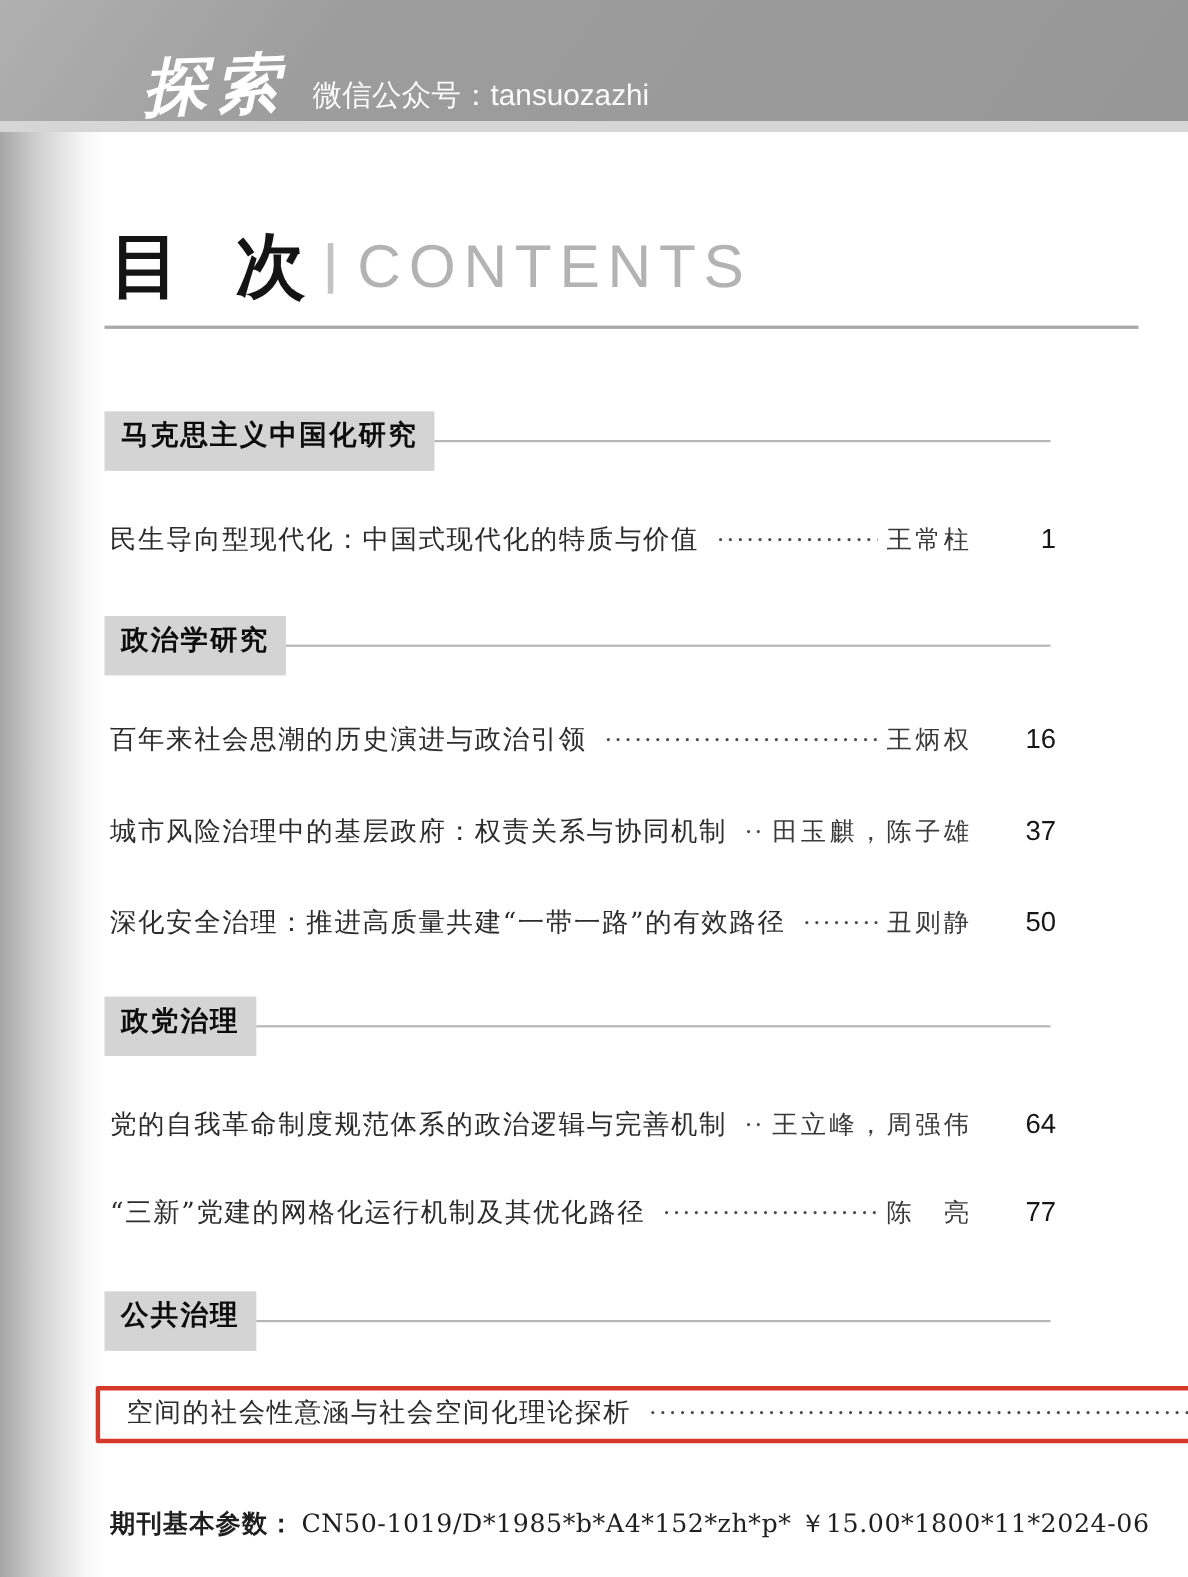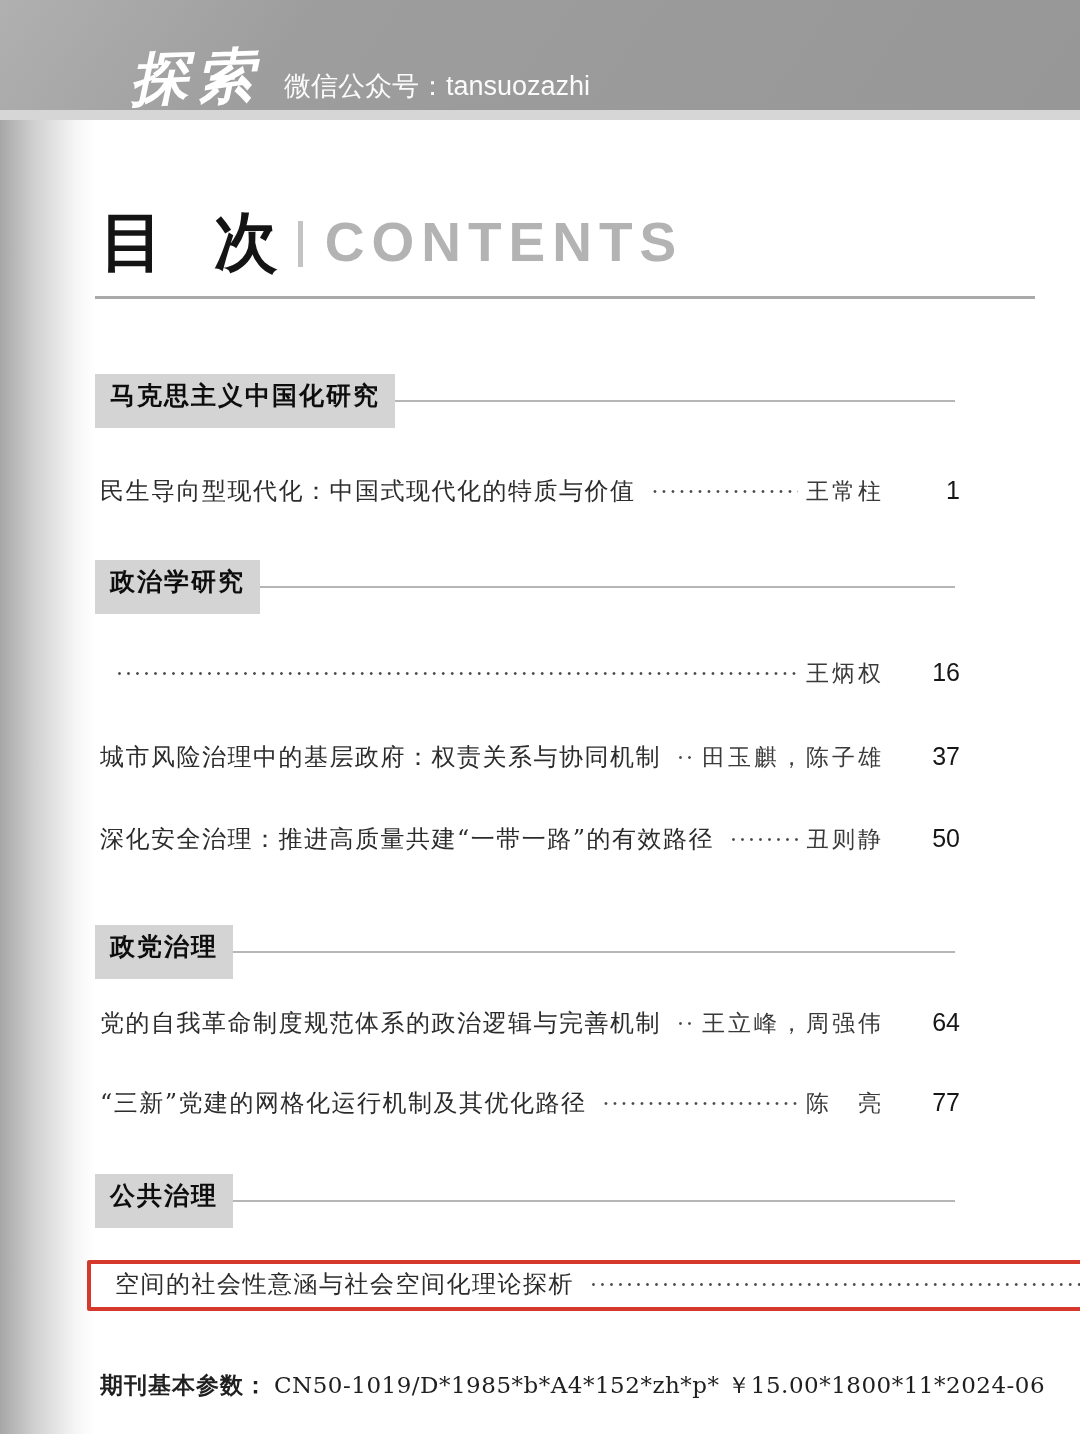--- a/index.html
+++ b/index.html
@@ -35,21 +35,21 @@
 
   
   .titlebar { position:absolute; top:210px; left:100px; display:flex; align-items:center; }
   .title-zh {
     font-family:"Liberation Sans","DejaVu Sans",sans-serif;
     font-size:64px; font-weight:900; color:#141414; letter-spacing:16px; line-height:1;
   }
   .title-divider { width:5px; height:46px; background:#c3c3c3; margin:4px 22px 0 4px; }
   .title-en {
     font-family:"Liberation Sans","DejaVu Sans",sans-serif;
-    font-size:55px; font-weight:700; color:#b3b3b3; letter-spacing:7px; line-height:1;
+    font-size:55px; font-weight:400; color:#b3b3b3; letter-spacing:7px; line-height:1;
   }
   .title-rule { position:absolute; top:296px; left:95px; width:940px; height:3px; background:#a9a9a9; }
 
   
   .section { position:absolute; left:95px; width:860px; display:flex; align-items:center; }
   .section-label {
     background:#d4d4d4; color:#0d0d0d; font-weight:bold; font-size:25px;
     letter-spacing:2px; padding:5px 15px 16px 15px; white-space:nowrap;
     font-family:"Liberation Sans","DejaVu Sans",sans-serif;
   }
@@ -124,38 +124,39 @@
     <span class="dots"></span>
     <span class="eauthor">王常柱</span>
     <span class="epage">1</span>
   </div>
 
   <div class="section" style="top:560px">
     <span class="section-label">政治学研究</span>
     <span class="section-rule"></span>
   </div>
   <div class="entry" style="top:656px">
+    <span class="etitle">百年来社会思潮的历史演进与政治引领</span>
     <span class="dots"></span>
     <span class="eauthor">王炳权</span>
     <span class="epage">16</span>
   </div>
   <div class="entry" style="top:740px">
     <span class="etitle">城市风险治理中的基层政府：权责关系与协同机制</span>
     <span class="dots"></span>
     <span class="eauthor">田玉麒，陈子雄</span>
     <span class="epage">37</span>
   </div>
   <div class="entry" style="top:822px">
     <span class="etitle">深化安全治理：推进高质量共建“一带一路”的有效路径</span>
     <span class="dots"></span>
     <span class="eauthor">丑则静</span>
     <span class="epage">50</span>
   </div>
 
-  <div class="section" style="top:925px">
+  <div class="section" style="top:906px">
     <span class="section-label">政党治理</span>
     <span class="section-rule"></span>
   </div>
   <div class="entry" style="top:1006px">
     <span class="etitle">党的自我革命制度规范体系的政治逻辑与完善机制</span>
     <span class="dots"></span>
     <span class="eauthor">王立峰，周强伟</span>
     <span class="epage">64</span>
   </div>
   <div class="entry" style="top:1086px">

